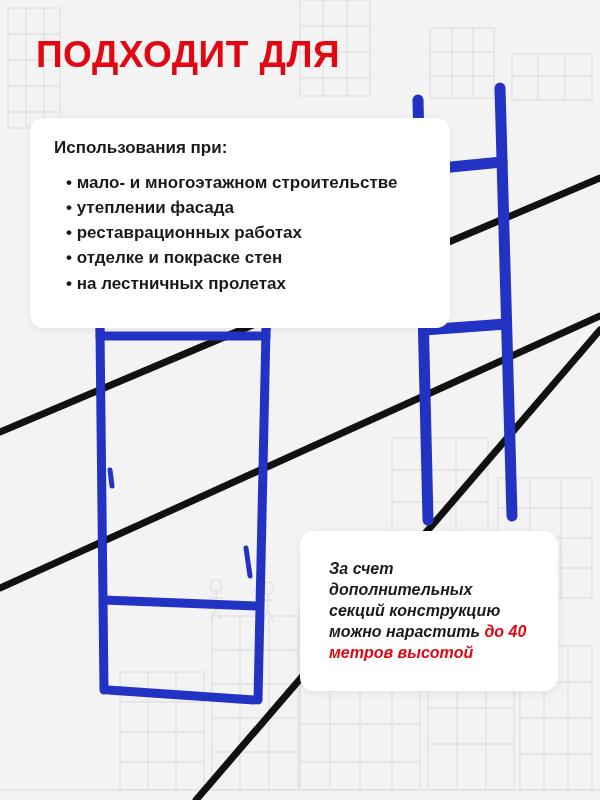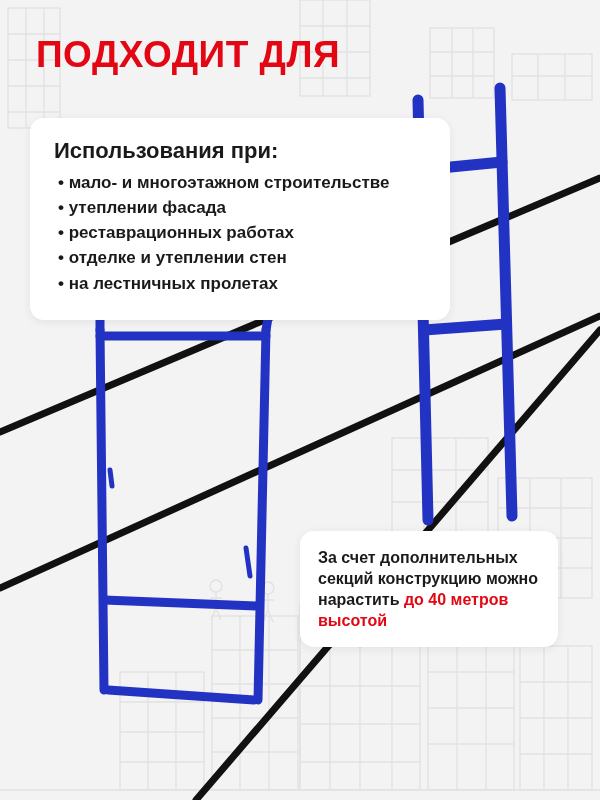--- a/index.html
+++ b/index.html
@@ -51,53 +51,54 @@
     box-shadow: 0 2px 10px rgba(0,0,0,0.07);
   }
   .card-uses {
     left: 30px;
     top: 118px;
     width: 420px;
     padding: 20px 22px 20px 24px;
     box-sizing: border-box;
   }
   .card-uses .lead {
-    font-size: 22px;
+    font-size: 17px;
     font-weight: bold;
     color: #1a1a1a;
     margin-bottom: 6px;
   }
   .card-uses ul {
     list-style: none;
-    margin: 4px;
+    margin: 12px;
     padding: 0;
   }
   .card-uses li {
     font-size: 17px;
     font-weight: bold;
     color: #1a1a1a;
     line-height: 1.48;
     white-space: nowrap;
   }
   .card-uses li::before {
     content: "• ";
   }
   .card-note {
     left: 300px;
     top: 531px;
     width: 258px;
     padding: 16px 16px 16px 18px;
     box-sizing: border-box;
   }
   .card-note p {
-    margin: 0;
+    margin: 11px;
     font-size: 16px;
     font-weight: bold;
     color: #1a1a1a;
     line-height: 1.32;
+    font-style: italic;
   }
   .card-note .accent {
     color: #e30613;
   }
 </style>
 </head>
 <body>
 
 <div class="poster">
 
@@ -222,21 +223,21 @@
   </svg>
 
   <div class="headline">ПОДХОДИТ ДЛЯ</div>
 
   <div class="card card-uses">
     <div class="lead">Использования при:</div>
     <ul>
       <li>мало- и многоэтажном строительстве</li>
       <li>утеплении фасада</li>
       <li>реставрационных работах</li>
-      <li>отделке и утеплении стен</li>
+      <li>отделке и покраске стен</li>
       <li>на лестничных пролетах</li>
     </ul>
   </div>
 
   <div class="card card-note">
     <p><span>За счет дополнительных секций конструкцию можно нарастить </span><span class="accent">до 40 метров высотой</span></p>
   </div>
 
 </div>
 

